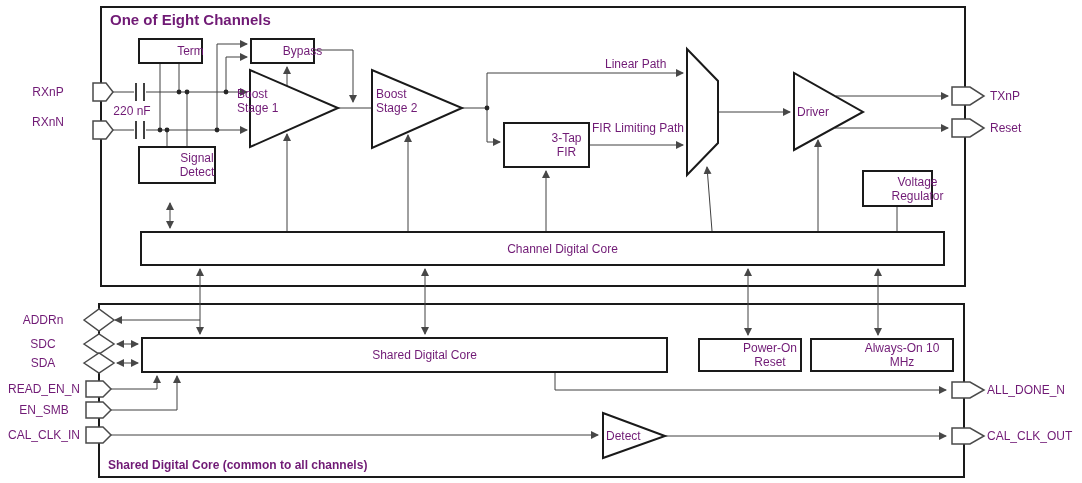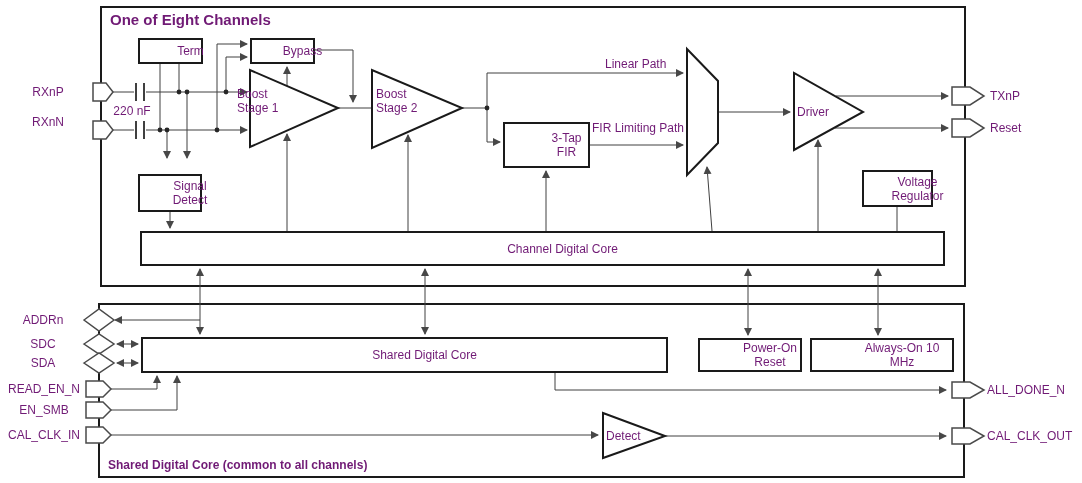--- a/index.html
+++ b/index.html
@@ -129,21 +129,21 @@
       <polygon points="86,427 103,427 111,435 103,443 86,443"></polygon>
       <polygon points="952,382 970,382 984,390 970,398 952,398"></polygon>
       <polygon points="952,428 970,428 984,436 970,444 952,444"></polygon>
     </g>
   </svg>
 
   <div class="title" style="left:110px;top:11px;">One of Eight Channels</div>
 
   <div class="blk" style="left:138px;top:38px;width:65px;height:26px;">Term</div>
   <div class="blk" style="left:250px;top:38px;width:65px;height:26px;">Bypass</div>
-  <div class="blk" style="left:138px;top:174px;width:64px;height:38px;">Signal Detect</div>
+  <div class="blk" style="left:138px;top:146px;width:78px;height:38px;">Signal Detect</div>
   <div class="blk" style="left:503px;top:122px;width:87px;height:46px;">3-Tap FIR</div>
   <div class="blk" style="left:862px;top:170px;width:71px;height:37px;">Voltage Regulator</div>
   <div class="blk" style="left:140px;top:231px;width:805px;height:35px;">Channel Digital Core</div>
 
   <div class="trilab" style="left:237px;top:87px;width:55px;">Boost Stage 1</div>
   <div class="trilab" style="left:376px;top:87px;width:55px;">Boost Stage 2</div>
   <div class="trilab" style="left:797px;top:105px;">Driver</div>
 
   <div class="cap-val" style="left:104px;top:104px;">220 nF</div>
   <div class="lbl" style="left:605px;top:57px;">Linear Path</div>

